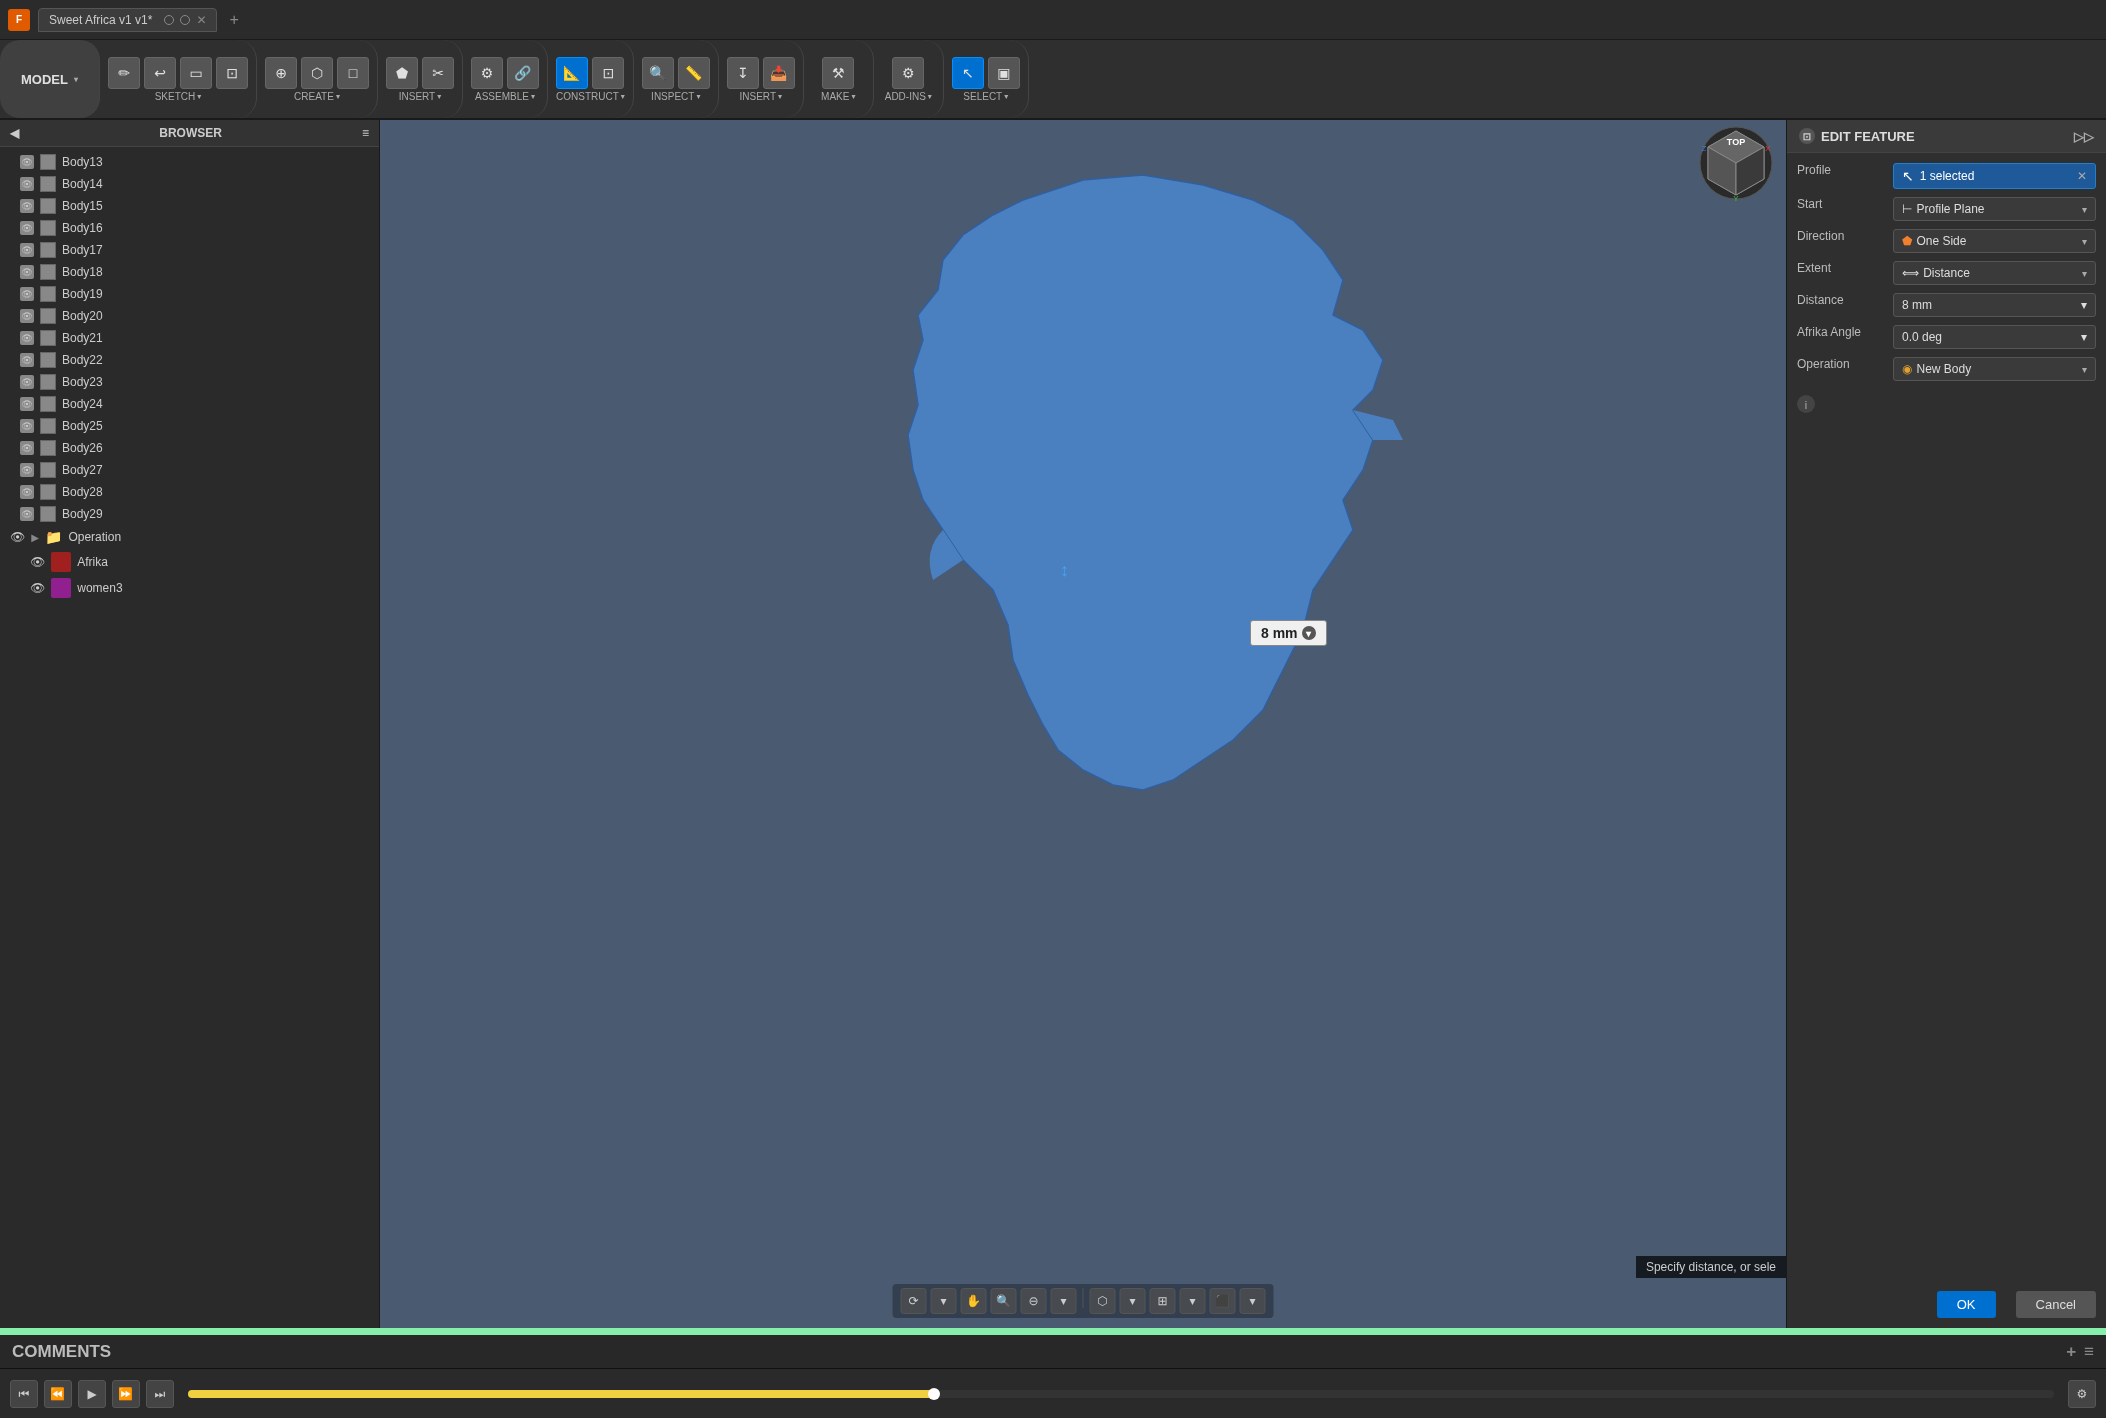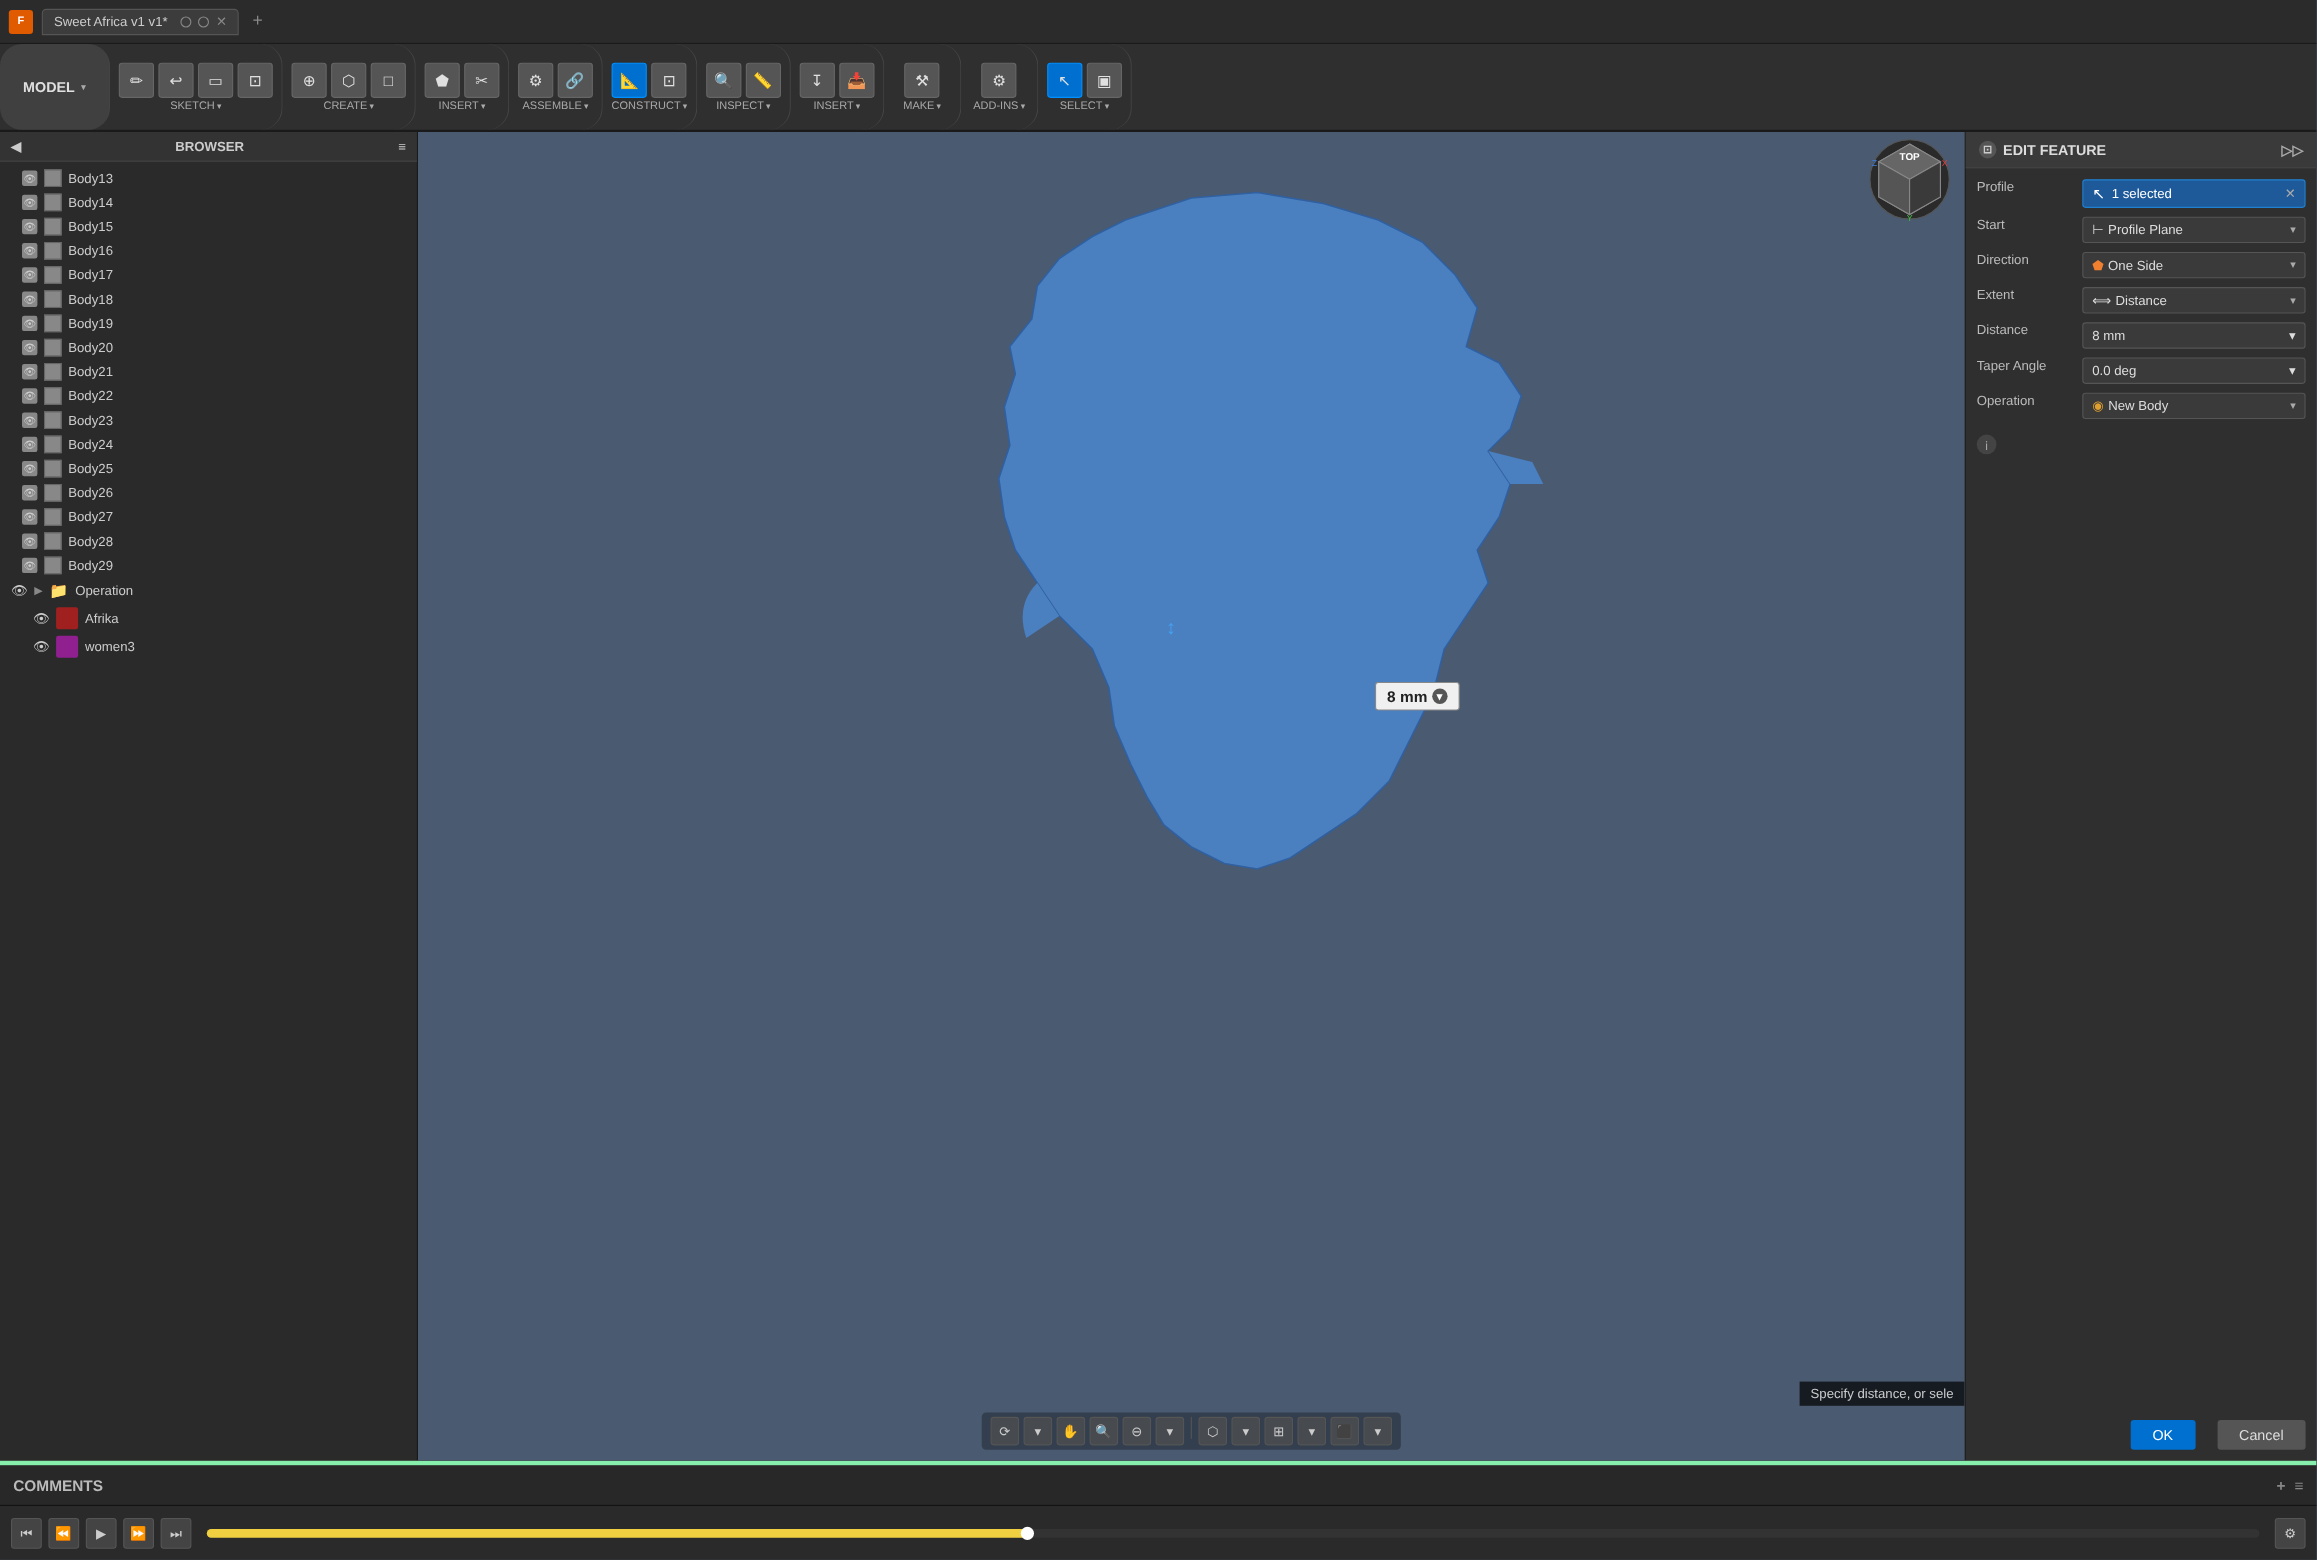--- a/index.html
+++ b/index.html
@@ -48,21 +48,21 @@
     
     #distance-badge { position: absolute; top: 500px; left: 870px; background: #f0f0f0; color: #222; padding: 4px 10px; border-radius: 3px; font-size: 14px; font-weight: bold; display: flex; align-items: center; gap: 4px; border: 1px solid #888; }
     #distance-badge .badge-arrow { width: 14px; height: 14px; background: #555; border-radius: 50%; display: flex; align-items: center; justify-content: center; color: white; font-size: 10px; cursor: pointer; }
 
     
     #statusbar { background: #222; height: 30px; display: flex; align-items: center; padding: 0 10px; font-size: 11px; color: #aaa; flex-shrink: 0; border-top: 1px solid #111; justify-content: space-between; }
     #statusbar-left { display: flex; align-items: center; gap: 8px; }
     #statusbar-right { color: #ccc; }
 
     
-    #comments-bar { background: #282828; height: 40px; display: flex; align-items: center; padding: 0 12px; border-top: 4px solid #86efac; flex-shrink: 0; font-size: 14px; font-weight: bold; color: #bbb; gap: 8px; }
+    #comments-bar { background: #282828; height: 40px; display: flex; align-items: center; padding: 0 12px; border-top: 7px solid #86efac; flex-shrink: 0; font-size: 17px; font-weight: bold; color: #bbb; gap: 8px; }
 
     
     #playback-bar { background: #2a2a2a; height: 50px; display: flex; align-items: center; padding: 0 10px; border-top: 1px solid #111; flex-shrink: 0; gap: 6px; }
     .play-btn { width: 28px; height: 28px; background: #444; border-radius: 3px; display: flex; align-items: center; justify-content: center; cursor: pointer; font-size: 12px; color: #ccc; border: 1px solid #555; }
     .timeline { flex: 1; height: 8px; background: #333; border-radius: 4px; margin: 0 8px; position: relative; }
     .timeline-fill { position: absolute; left: 0; top: 0; height: 100%; background: #f0d040; border-radius: 4px; width: 40%; }
     .timeline-thumb { position: absolute; left: 40%; top: 50%; transform: translate(-50%, -50%); width: 12px; height: 12px; background: white; border-radius: 50%; }
 
     
     #right-panel { width: 320px; background: #2f2f2f; border-left: 1px solid #1a1a1a; display: flex; flex-direction: column; flex-shrink: 0; }
@@ -477,21 +477,21 @@
 
       <div class="field-row">
         <span class="field-label">Distance</span>
         <div class="field-input">
           <span>8 mm</span>
           <span class="dropdown-arrow">▾</span>
         </div>
       </div>
 
       <div class="field-row">
-        <span class="field-label">Taper Angle</span>
+        <span class="field-label">Afrika Angle</span>
         <div class="field-input">
           <span>0.0 deg</span>
           <span class="dropdown-arrow">▾</span>
         </div>
       </div>
 
       <div class="field-row">
         <span class="field-label">Operation</span>
         <div class="field-value">
           <span style="display:flex;align-items:center;gap:4px;">

